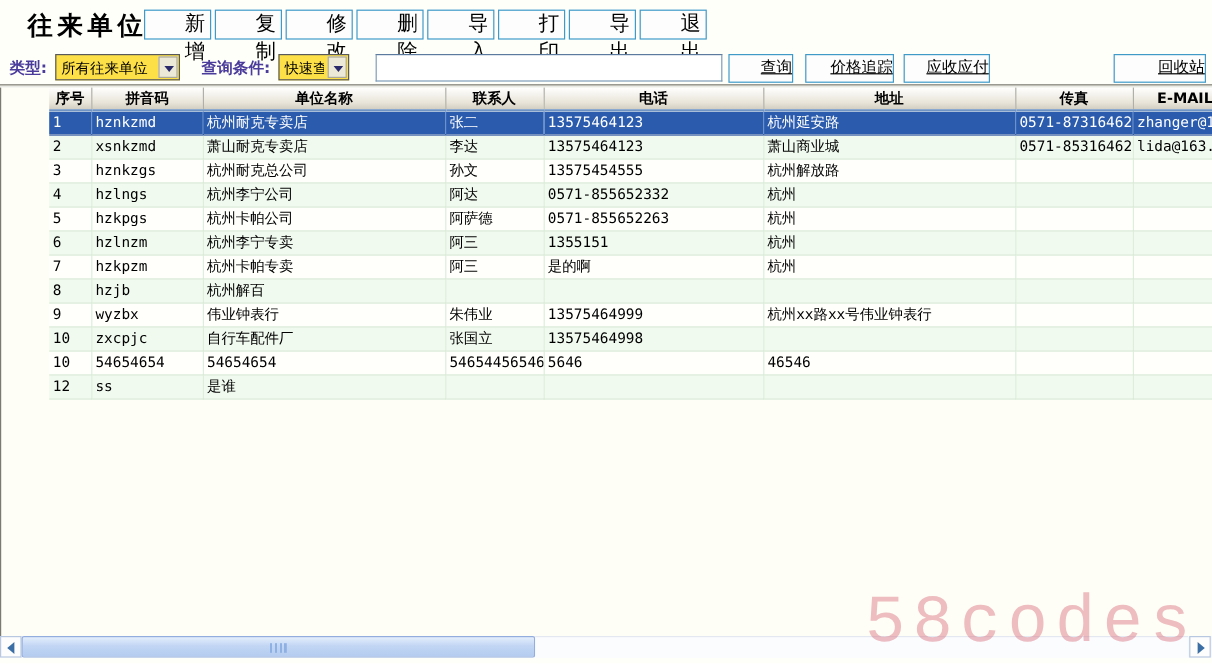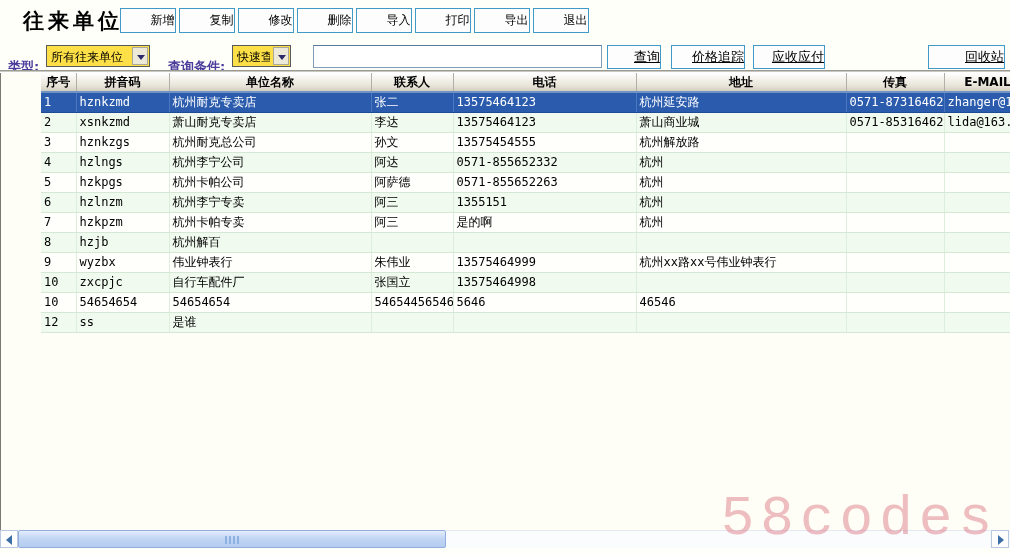--- a/index.html
+++ b/index.html
@@ -5,26 +5,26 @@
   * { margin:0; padding:0; box-sizing:border-box; }
   html,body { width:1010px; height:553px; background:#ffffff; overflow:hidden;
               font-family:"DejaVu Sans","Liberation Sans",sans-serif; }
   #stage { position:relative; width:1010px; height:553px; background:#fffffa; }
 
   
   .topbar { position:absolute; left:15px; top:0; width:1010px; height:42px; background:#fffffa; }
   .app-title { position:absolute; left:8px; top:7px; font-size:21px; font-weight:bold; color:#000;
                letter-spacing:4px; }
   .tb-btn { position:absolute; top:8px; width:56px; height:25px; background:#fdfdfd;
-            border:1px solid #3f9ac8; font-size:12px; color:#000; text-align:center;
+            border:1px solid #3f9ac8; font-size:17px; color:#000; text-align:center;
             line-height:23px; cursor:pointer; font-family:"DejaVu Sans",sans-serif;padding-left:29px; }
 
   
   .filterbar { position:absolute; left:0; top:42px; width:1010px; height:29px; }
-  .flabel { position:absolute; top:6px; font-size:13px; color:#4b3c9c; font-weight:bold;margin-top:10px; }
+  .flabel { position:absolute; top:6px; font-size:13px; color:#4b3c9c; font-weight:bold; }
   .combo { position:absolute; top:3px; height:22px; background:#fde047; border:1px solid #58595b;
            font-size:12px; color:#000; cursor:pointer; }
   .combo .cval { position:absolute; left:4px; top:3px; right:20px; white-space:nowrap; overflow:hidden; }
   .combo .cbtn { position:absolute; right:1px; top:1px; bottom:1px; width:16px; background:#ece9d8;
                  border:1px solid #aca899; }
   .combo .arr { position:absolute; left:4px; top:7px; width:0; height:0;
                 border-left:4px solid transparent; border-right:4px solid transparent;
                 border-top:5px solid #2a2a6a; }
   .searchbox { position:absolute; left:313px; top:3px; width:289px; height:23px; background:#fff;
                border:1px solid #7f9db9; border-top:1px solid #5b7a9d; font-size:12px; padding:2px 4px; }

